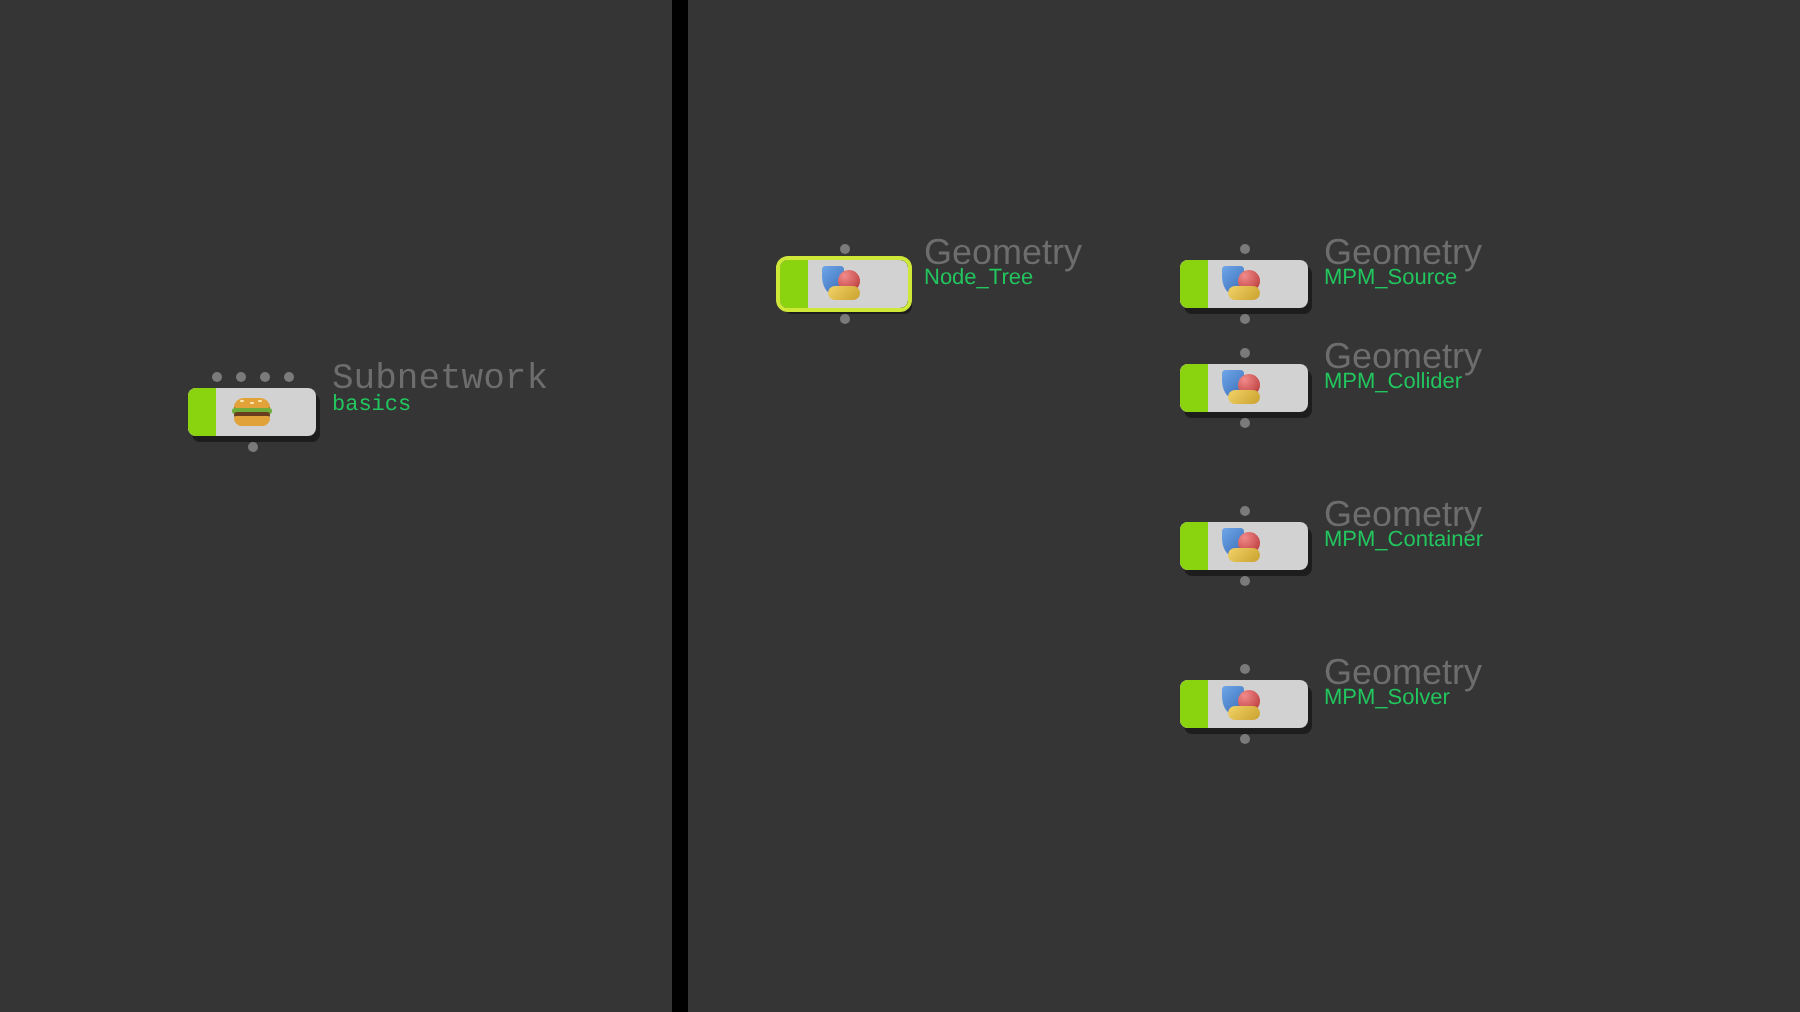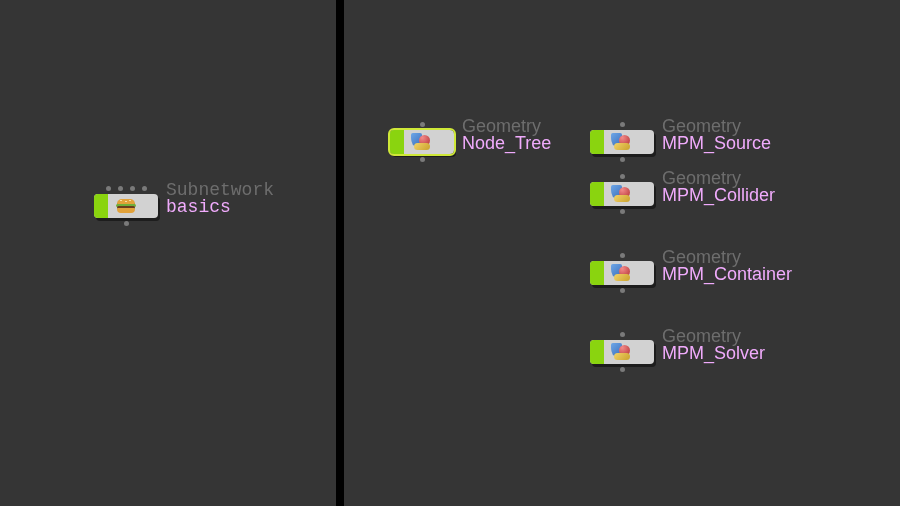--- a/index.html
+++ b/index.html
@@ -5,21 +5,21 @@
   html,body{margin:0;padding:0;width:900px;height:506px;background:#353535;font-family:"Helvetica Neue",Arial,sans-serif;overflow:hidden}
   .viewport{position:relative;width:900px;height:506px}
   .divider{position:absolute;left:336px;top:0;width:8px;height:506px;background:#000}
   .panel{position:absolute;top:0;bottom:0}
   .panel.left{left:0;width:336px}
   .panel.right{left:344px;width:556px}
 
   
   .node{position:absolute}
   .type-label{font-size:18px;color:#6d6d6d;position:absolute;left:72px;top:-14px;white-space:nowrap}
-  .name-label{font-size:18px;color:#f0abfc;position:absolute;left:72px;top:3px;white-space:nowrap}
+  .name-label{font-size:11px;color:#22c55e;position:absolute;left:72px;top:3px;white-space:nowrap}
   .body{position:relative;width:64px;height:24px;border-radius:4px;background:#d2d2d2;
         box-shadow:2px 3px 0 0 #1d1d1d;}
   .body .flag{position:absolute;left:0;top:0;width:14px;height:24px;border-radius:4px 0 0 4px;background:#8ad40f}
   .body .icon{position:absolute;left:21px;top:2px;width:22px;height:20px}
   .node.selected .body{outline:2px solid #cfe838;outline-offset:0;border-radius:4px}
 
   
   .dots-top,.dots-bot{position:absolute;left:0;width:64px;display:flex;justify-content:center;gap:6px}
   .dots-top{top:-8px}
   .dots-bot{bottom:-8px}

